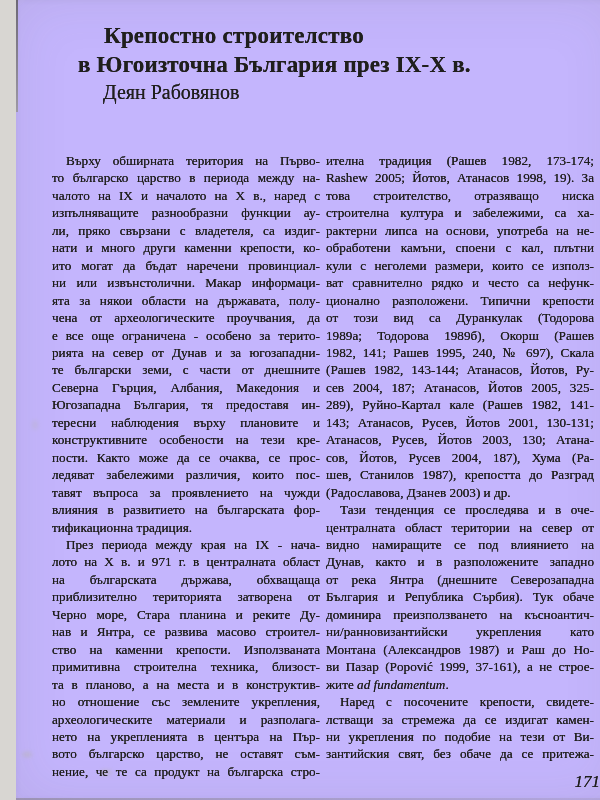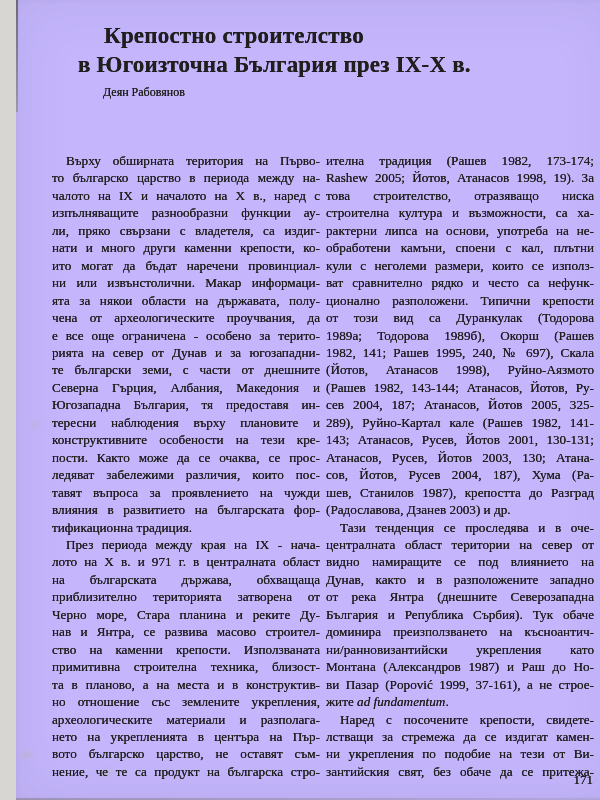--- a/index.html
+++ b/index.html
@@ -30,43 +30,44 @@
   .title{
     position:absolute;left:62px;top:6px;right:24px;
     font-size:23px;font-weight:bold;line-height:29px;
     letter-spacing:.2px;
     text-shadow:0 0 .5px currentColor;
   }
   .title .t1{padding-left:26px;}
 
   .author{
     position:absolute;left:87px;top:82px;
-    font-size:12px;line-height:20px;
+    font-size:20px;line-height:20px;
     text-shadow:0 0 .3px currentColor;
   }
 
   .columns{
     position:absolute;left:36px;top:152px;width:542px;
     display:flex;gap:6px;
   }
   .col{flex:1 1 0;min-width:0;}
   .line{
     font-size:13.2px;line-height:17.45px;
     text-align:justify;text-align-last:justify;
     white-space:nowrap;
     text-shadow:0 0 .45px currentColor;
   }
   .line.end{text-align-last:left;}
   .line.indent{text-indent:14px;}
   .line em{}
 
   .page-number{
-    position:absolute;right:23px;top:772px;
-    font-size:13px;
+    position:absolute;right:16px;top:772px;
+    font-size:17px;
     text-shadow:0 0 .4px currentColor;
+    font-style:italic;
   }
 </style>
 </head>
 <body>
 
 <div class="page" style="--ink: #201f1d; background: #c4b5fd; margin-left: 16px;">
   <div class="edge-line-left"></div>
   <div class="smudge s1"></div>
   <div class="smudge s2"></div>
   <div class="smudge s3"></div>
@@ -115,30 +116,29 @@
         <div class="line">но отношение със землените укрепления,</div>
         <div class="line">археологическите материали и разполага-</div>
         <div class="line">нето на укрепленията в центъра на Пър-</div>
         <div class="line">вото българско царство, не оставят съм-</div>
         <div class="line">нение, че те са продукт на българска стро-</div>
       </div>
     <div class="col" id="col-right">
         <div class="line">ителна традиция (Рашев 1982, 173-174;</div>
         <div class="line">Rashew 2005; Йотов, Атанасов 1998, 19). За</div>
         <div class="line">това строителство, отразяващо ниска</div>
-        <div class="line">строителна култура и възможности, са ха-</div>
+        <div class="line">строителна култура и забележими, са ха-</div>
         <div class="line">рактерни липса на основи, употреба на не-</div>
         <div class="line">обработени камъни, споени с кал, плътни</div>
         <div class="line">кули с неголеми размери, които се използ-</div>
         <div class="line">ват сравнително рядко и често са нефунк-</div>
         <div class="line">ционално разположени. Типични крепости</div>
         <div class="line">от този вид са Дуранкулак (Тодорова</div>
         <div class="line">1989а; Тодорова 1989б), Окорш (Рашев</div>
         <div class="line">1982, 141; Рашев 1995, 240, № 697), Скала</div>
-        <div class="line">(Йотов, Атанасов 1998), Руйно-Аязмото</div>
         <div class="line">(Рашев 1982, 143-144; Атанасов, Йотов, Ру-</div>
         <div class="line">сев 2004, 187; Атанасов, Йотов 2005, 325-</div>
         <div class="line">289), Руйно-Картал кале (Рашев 1982, 141-</div>
         <div class="line">143; Атанасов, Русев, Йотов 2001, 130-131;</div>
         <div class="line">Атанасов, Русев, Йотов 2003, 130; Атана-</div>
         <div class="line">сов, Йотов, Русев 2004, 187), Хума (Ра-</div>
         <div class="line">шев, Станилов 1987), крепостта до Разград</div>
         <div class="line end">(Радославова, Дзанев 2003) и др.</div>
         <div class="line indent">Тази тенденция се проследява и в оче-</div>
         <div class="line">централната област територии на север от</div>

